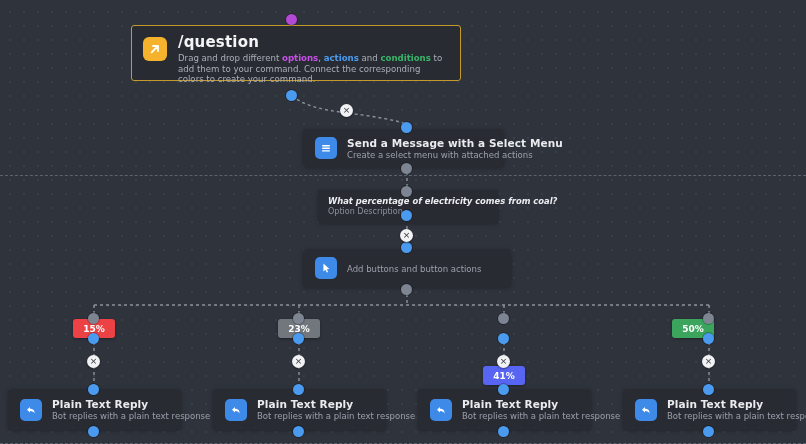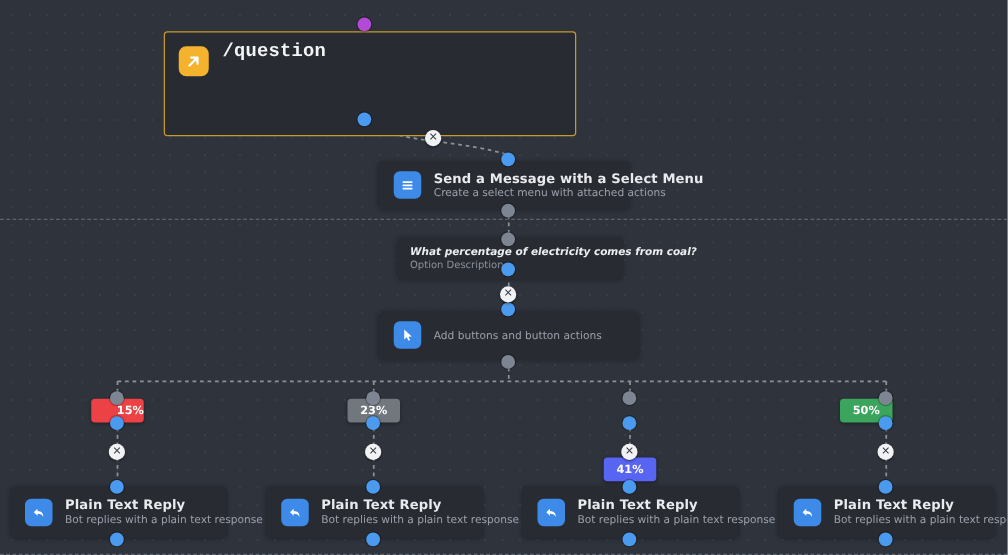--- a/index.html
+++ b/index.html
@@ -82,28 +82,27 @@
     color: #9aa0ab;
     font-size: 8.5px;
     margin-top: 1px;
     white-space: nowrap;
   }
 
   
   #command-card {
     position: absolute;
     left: 131px; top: 25px;
-    width: 330px; height: 84px;
+    width: 330px; height: 56px;
     background: #282b32;
     border: 1px solid #c49a2c;
     border-radius: 3px;
     padding: 8px 11px;
     display: flex;
     align-items: flex-start;
-    font-family: Liberation Mono, monospace;
   }
   #command-card .cmd-icon {
     width: 24px; height: 24px;
     border-radius: 6px;
     background: #f5b22d;
     flex: 0 0 24px;
     margin-right: 11px;
     margin-top: 3px;
     display: flex; align-items: center; justify-content: center;
   }
@@ -197,20 +196,23 @@
   </svg>
 
   <div id="command-card">
     <div class="cmd-icon">
       <svg width="14" height="14" viewBox="0 0 14 14">
         <path d="M3.6 10.4 L10 4 M5 4 L10 4 L10 9" stroke="#ffffff" stroke-width="1.8" fill="none" stroke-linecap="round" stroke-linejoin="round"></path>
       </svg>
     </div>
     <div>
       <div class="cmd-title">/question</div>
+      <div class="cmd-desc">
+        <span>Drag and drop different </span><span class="kw-options">options</span><span>, </span><span class="kw-actions">actions</span><span> and </span><span class="kw-conditions">conditions</span><span> to add them to your command. Connect the corresponding colors to create your command.</span>
+      </div>
     </div>
   </div>
 
   <div class="dot" style="left:286px; top:14px; background:#b24ad6;"></div>
   <div class="dot" style="left:286px; top:90px;"></div>
 
   <div class="card" id="select-menu-card" style="left:303px; top:129px; width:201px; height:38px;">
     <div class="icon" style="background:#3d8ae8;">
       <svg width="12" height="12" viewBox="0 0 12 12">
         <rect x="2" y="3" width="8" height="1.4" rx="0.7" fill="#fff"></rect>
@@ -239,21 +241,21 @@
         <path d="M3.4 1.6 L3.4 9.6 L5.4 7.8 L6.8 10.6 L8.1 10 L6.8 7.3 L9.4 7.1 Z" fill="#fff"></path>
       </svg>
     </div>
     <div class="txt">
       <div class="sub">Add buttons and button actions</div>
     </div>
   </div>
   <div class="dot" style="left:401px; top:242px;"></div>
   <div class="dot grey" style="left:401px; top:284px;"></div>
 
-  <div class="pct-btn" style="left:73px;  top:319px; background:#ed4245;justify-content:flex-end;">
+  <div class="pct-btn" style="left:73px;  top:319px; background:#ed4245;">
     <span>15%</span>
   </div>
   <div class="dot grey" style="left:88px; top:313px;"></div>
   <div class="dot" style="left:88px; top:333px;"></div>
 
   <div class="pct-btn" style="left:278px; top:319px; background:#72767d;">
     <span>23%</span>
   </div>
   <div class="dot grey" style="left:293px; top:313px;"></div>
   <div class="dot" style="left:293px; top:333px;"></div>

